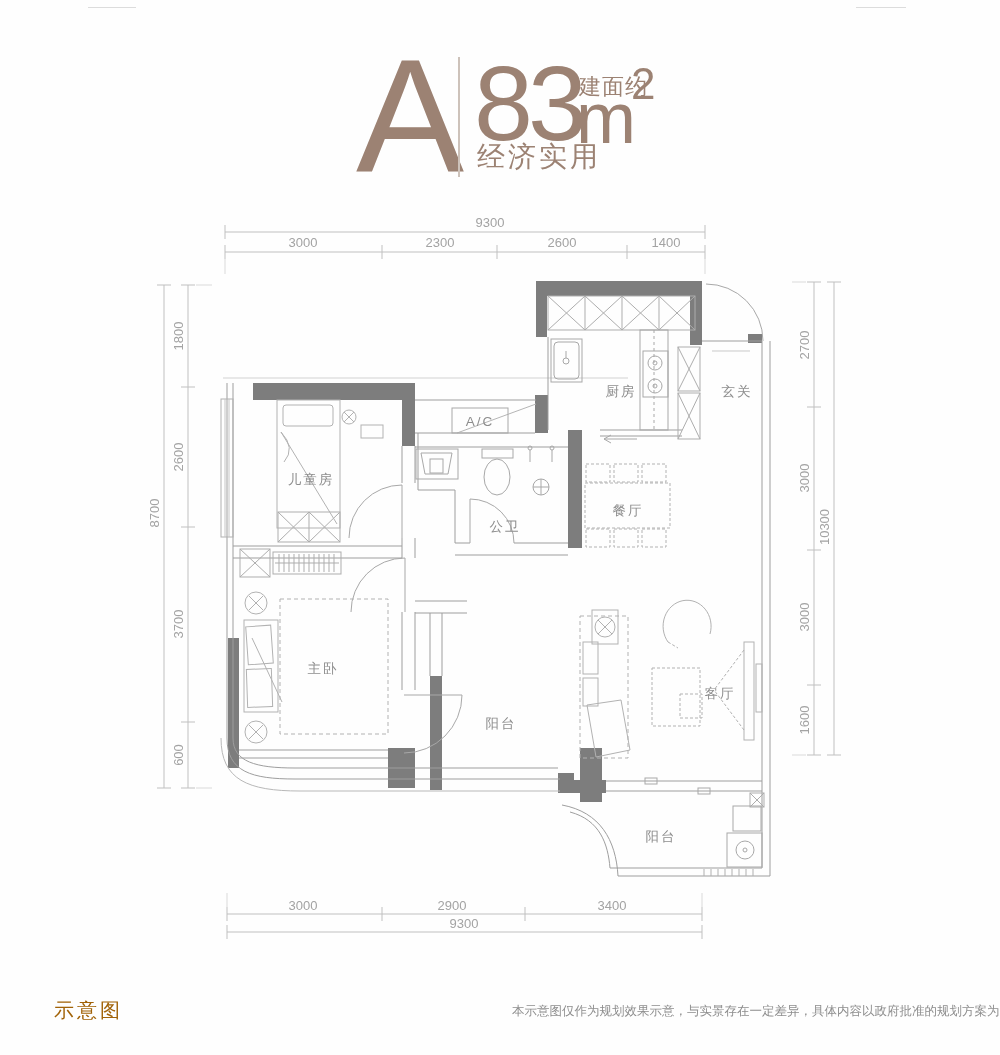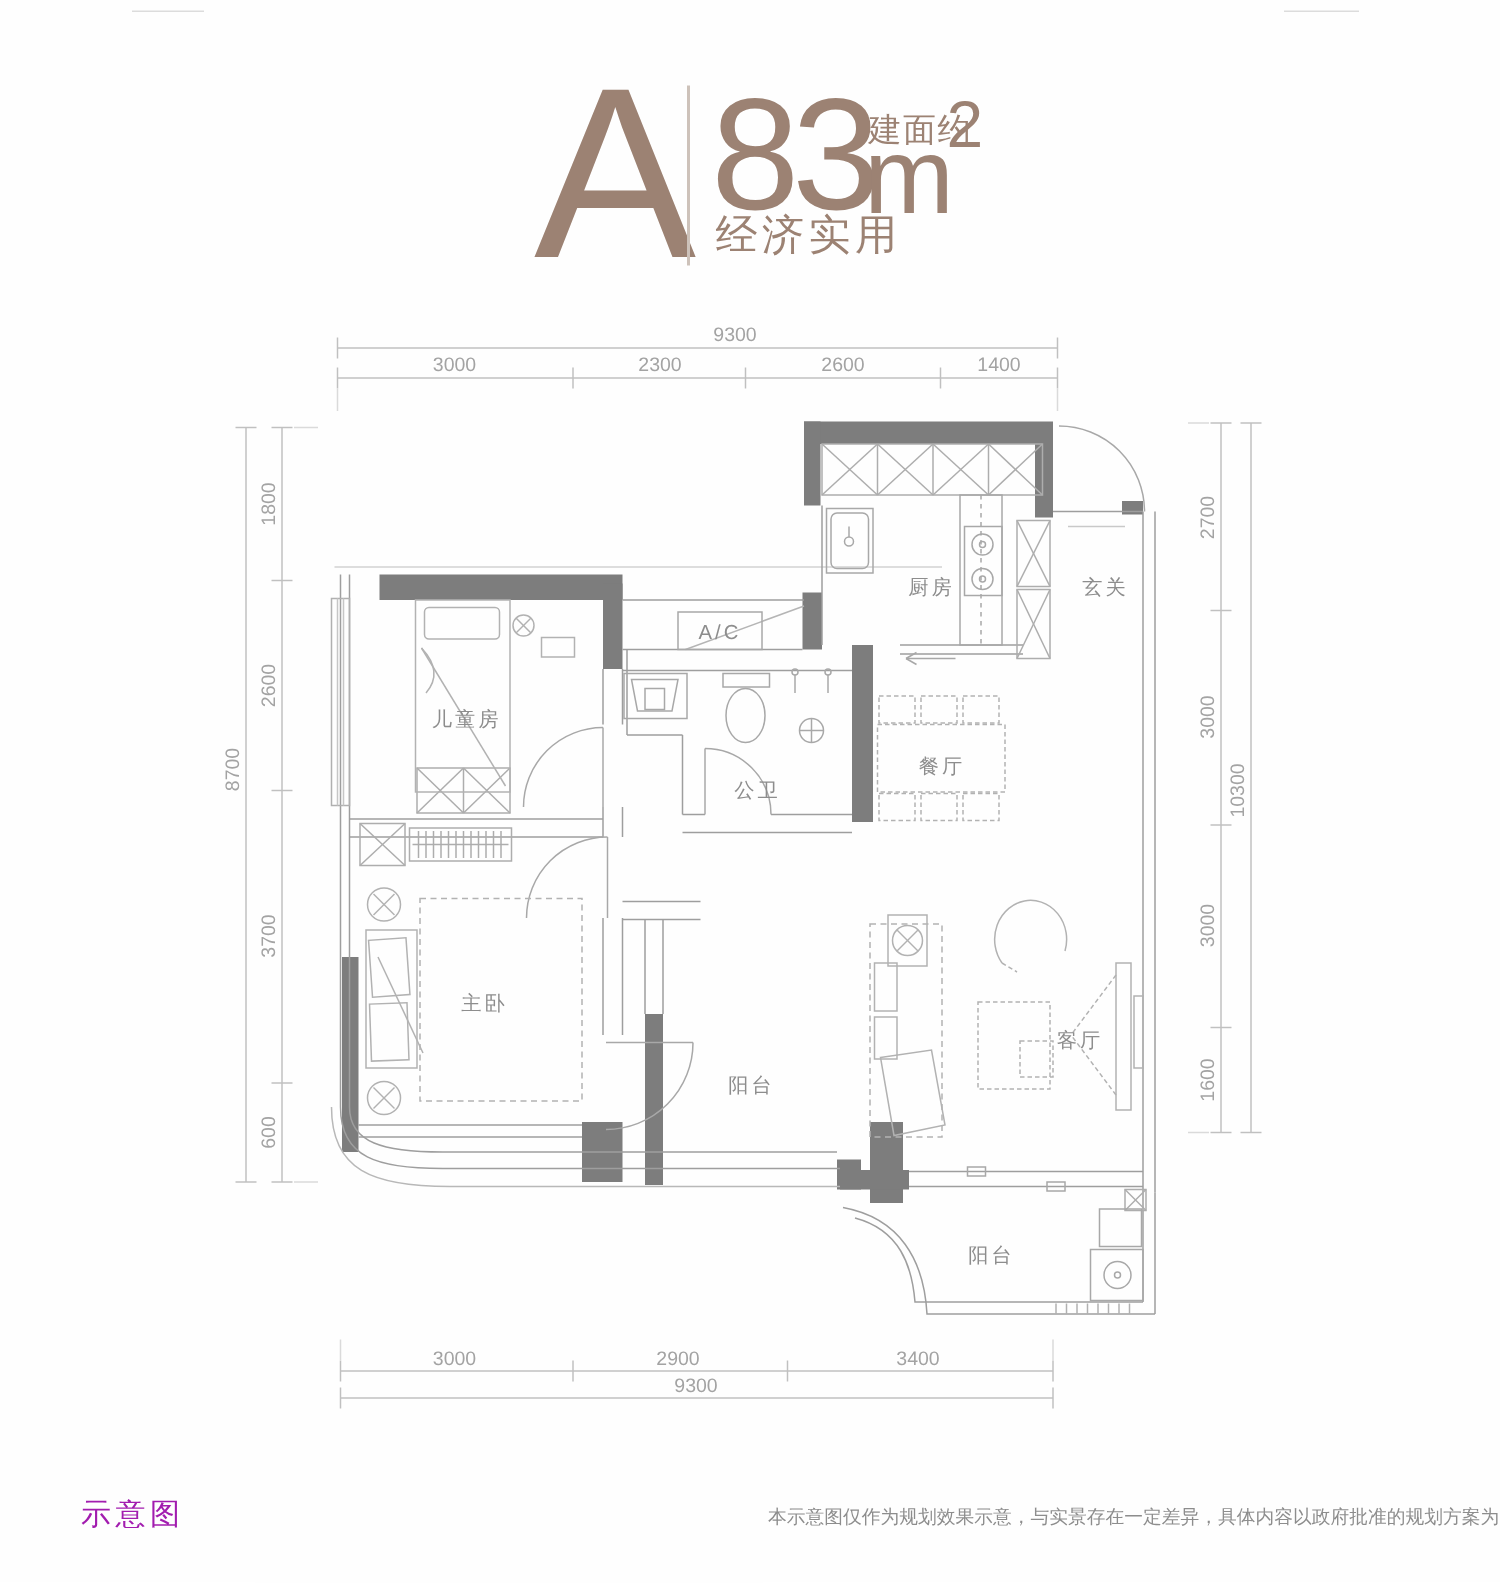--- a/index.html
+++ b/index.html
@@ -7,21 +7,21 @@
           font-family:"Liberation Sans","DejaVu Sans",sans-serif;}
   .abs{position:absolute;line-height:1;white-space:nowrap;}
   .accent{color:#9c8273;}
   .unit-letter{left:356px;top:35px;font-size:162px;font-weight:200;letter-spacing:-2px;}
   .title-divider{left:458px;top:57px;width:2px;height:120px;background:#cdc2ba;}
   .area-value{left:474px;top:50px;font-size:106px;font-weight:200;letter-spacing:-5px;}
   .area-unit{left:576px;top:82px;font-size:72px;font-weight:200;}
   .area-prefix{left:579px;top:76px;font-size:22px;letter-spacing:1px;}
   .area-sup{left:631px;top:62px;font-size:44px;font-weight:200;}
   .tagline{left:477px;top:143px;font-size:28px;letter-spacing:3px;text-align:right;}
-  .caption{left:54px;top:1000px;font-size:20px;letter-spacing:3px;color:#a21caf;}
+  .caption{left:54px;top:1000px;font-size:20px;letter-spacing:3px;color:#a16207;}
   .disclaimer{left:512px;top:1005px;font-size:12.5px;color:#8d8d8d;}
   .artifact{height:1px;background:#dcdcdc;}
   svg text{font-family:"Liberation Sans","DejaVu Sans",sans-serif;}
   .dimtxt{fill:#a3a3a3;font-size:13px;}
   .roomtxt{fill:#8d8d8d;font-size:13.5px;letter-spacing:2px;}
 </style>
 </head>
 <body>
 
 <div class="canvas">

